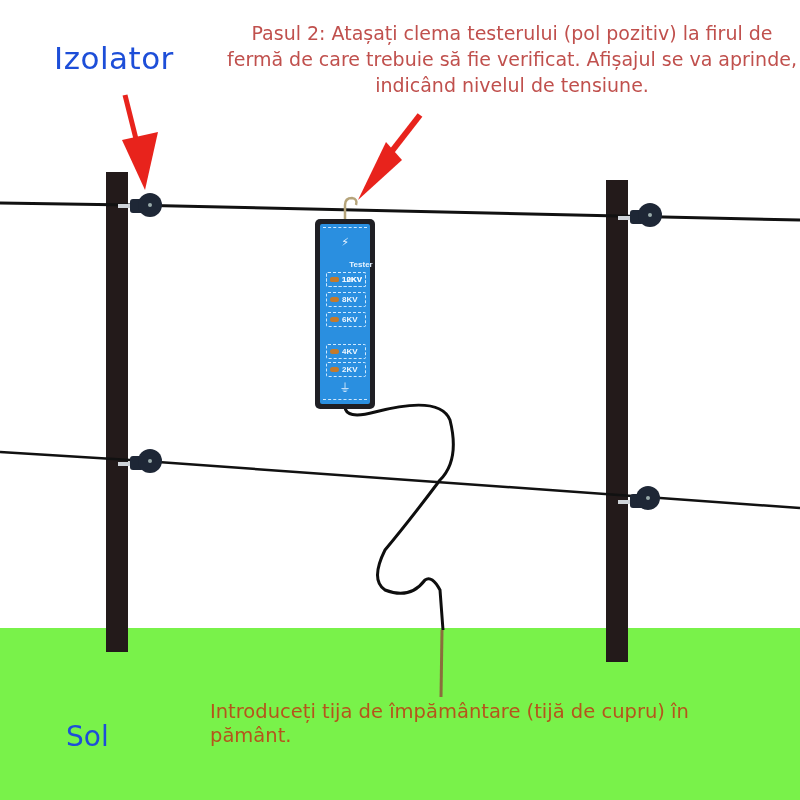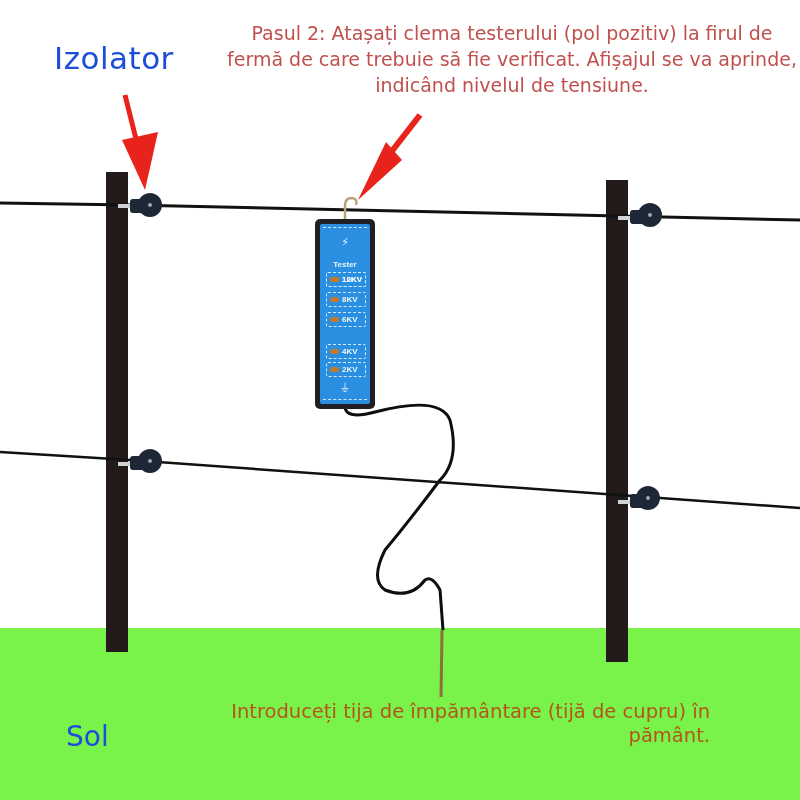--- a/index.html
+++ b/index.html
@@ -3,24 +3,24 @@
   <meta charset="utf-8">
   <style>
     html, body { margin: 0; padding: 0; }
     body { width: 800px; height: 800px; position: relative; overflow: hidden; background: #ffffff; font-family: "DejaVu Sans", sans-serif; }
     .ground { position: absolute; left: 0; top: 628px; width: 800px; height: 172px; background: #79f24a; }
     .scene { position: absolute; left: 0; top: 0; width: 800px; height: 800px; }
     .label { position: absolute; }
     .lbl-izolator { left: 54px; top: 40px; font-size: 31px; color: #1d4ed8; letter-spacing: 0.5px; }
     .lbl-sol { left: 66px; top: 720px; font-size: 28px; color: #1d4ed8; }
     .lbl-step2 { left: 222px; top: 20px; width: 580px; text-align: center; font-size: 19px; line-height: 26px; color: #c0504d; }
-    .lbl-ground-note { left: 210px; top: 700px; width: 500px; text-align: right; font-size: 19.5px; line-height: 24px; color: #b5541c; }
+    .lbl-ground-note { left: 210px; top: 700px; width: 500px; text-align: left; font-size: 19.5px; line-height: 24px; color: #b5541c; }
     .tester { position: absolute; left: 315px; top: 219px; width: 60px; height: 190px; background: #1f1f24; border-radius: 5px; }
     .tester-face { position: absolute; left: 5px; top: 5px; right: 5px; bottom: 5px; background: #2a8fe0; border-radius: 2px; }
-    .tester-title { position: absolute; left: 0; width: 100%; top: 36px; text-align: center; font-size: 8px; font-weight: bold; color: #e8f4ff; font-family: "Liberation Sans", sans-serif; }
+    .tester-title { position: absolute; left: 16px; width: 100%; top: 36px; text-align: center; font-size: 8px; font-weight: bold; color: #e8f4ff; font-family: "Liberation Sans", sans-serif; }
     .bolt { position: absolute; left: 0; width: 100%; top: 12px; text-align: center; font-size: 11px; color: #e8f4ff; }
     .led-row { position: absolute; left: 6px; width: 38px; height: 13px; border: 1px dashed #cfe9ff; border-radius: 2px; display: flex; align-items: center; }
     .led { width: 9px; height: 5px; border-radius: 3px; background: #c37a2c; margin-left: 3px; margin-right: 3px; }
     .led-lbl { font-size: 8px; font-weight: bold; color: #f0f8ff; font-family: "Liberation Sans", sans-serif; text-align: right; }
     .gnd { position: absolute; left: 0; width: 100%; top: 157px; text-align: center; font-size: 12px; color: #e8f4ff; }
     .deco-line { position: absolute; left: 3px; right: 3px; height: 1px; border-top: 1px dashed #cfe9ff; }
   </style>
 </head>
 <body>
 

